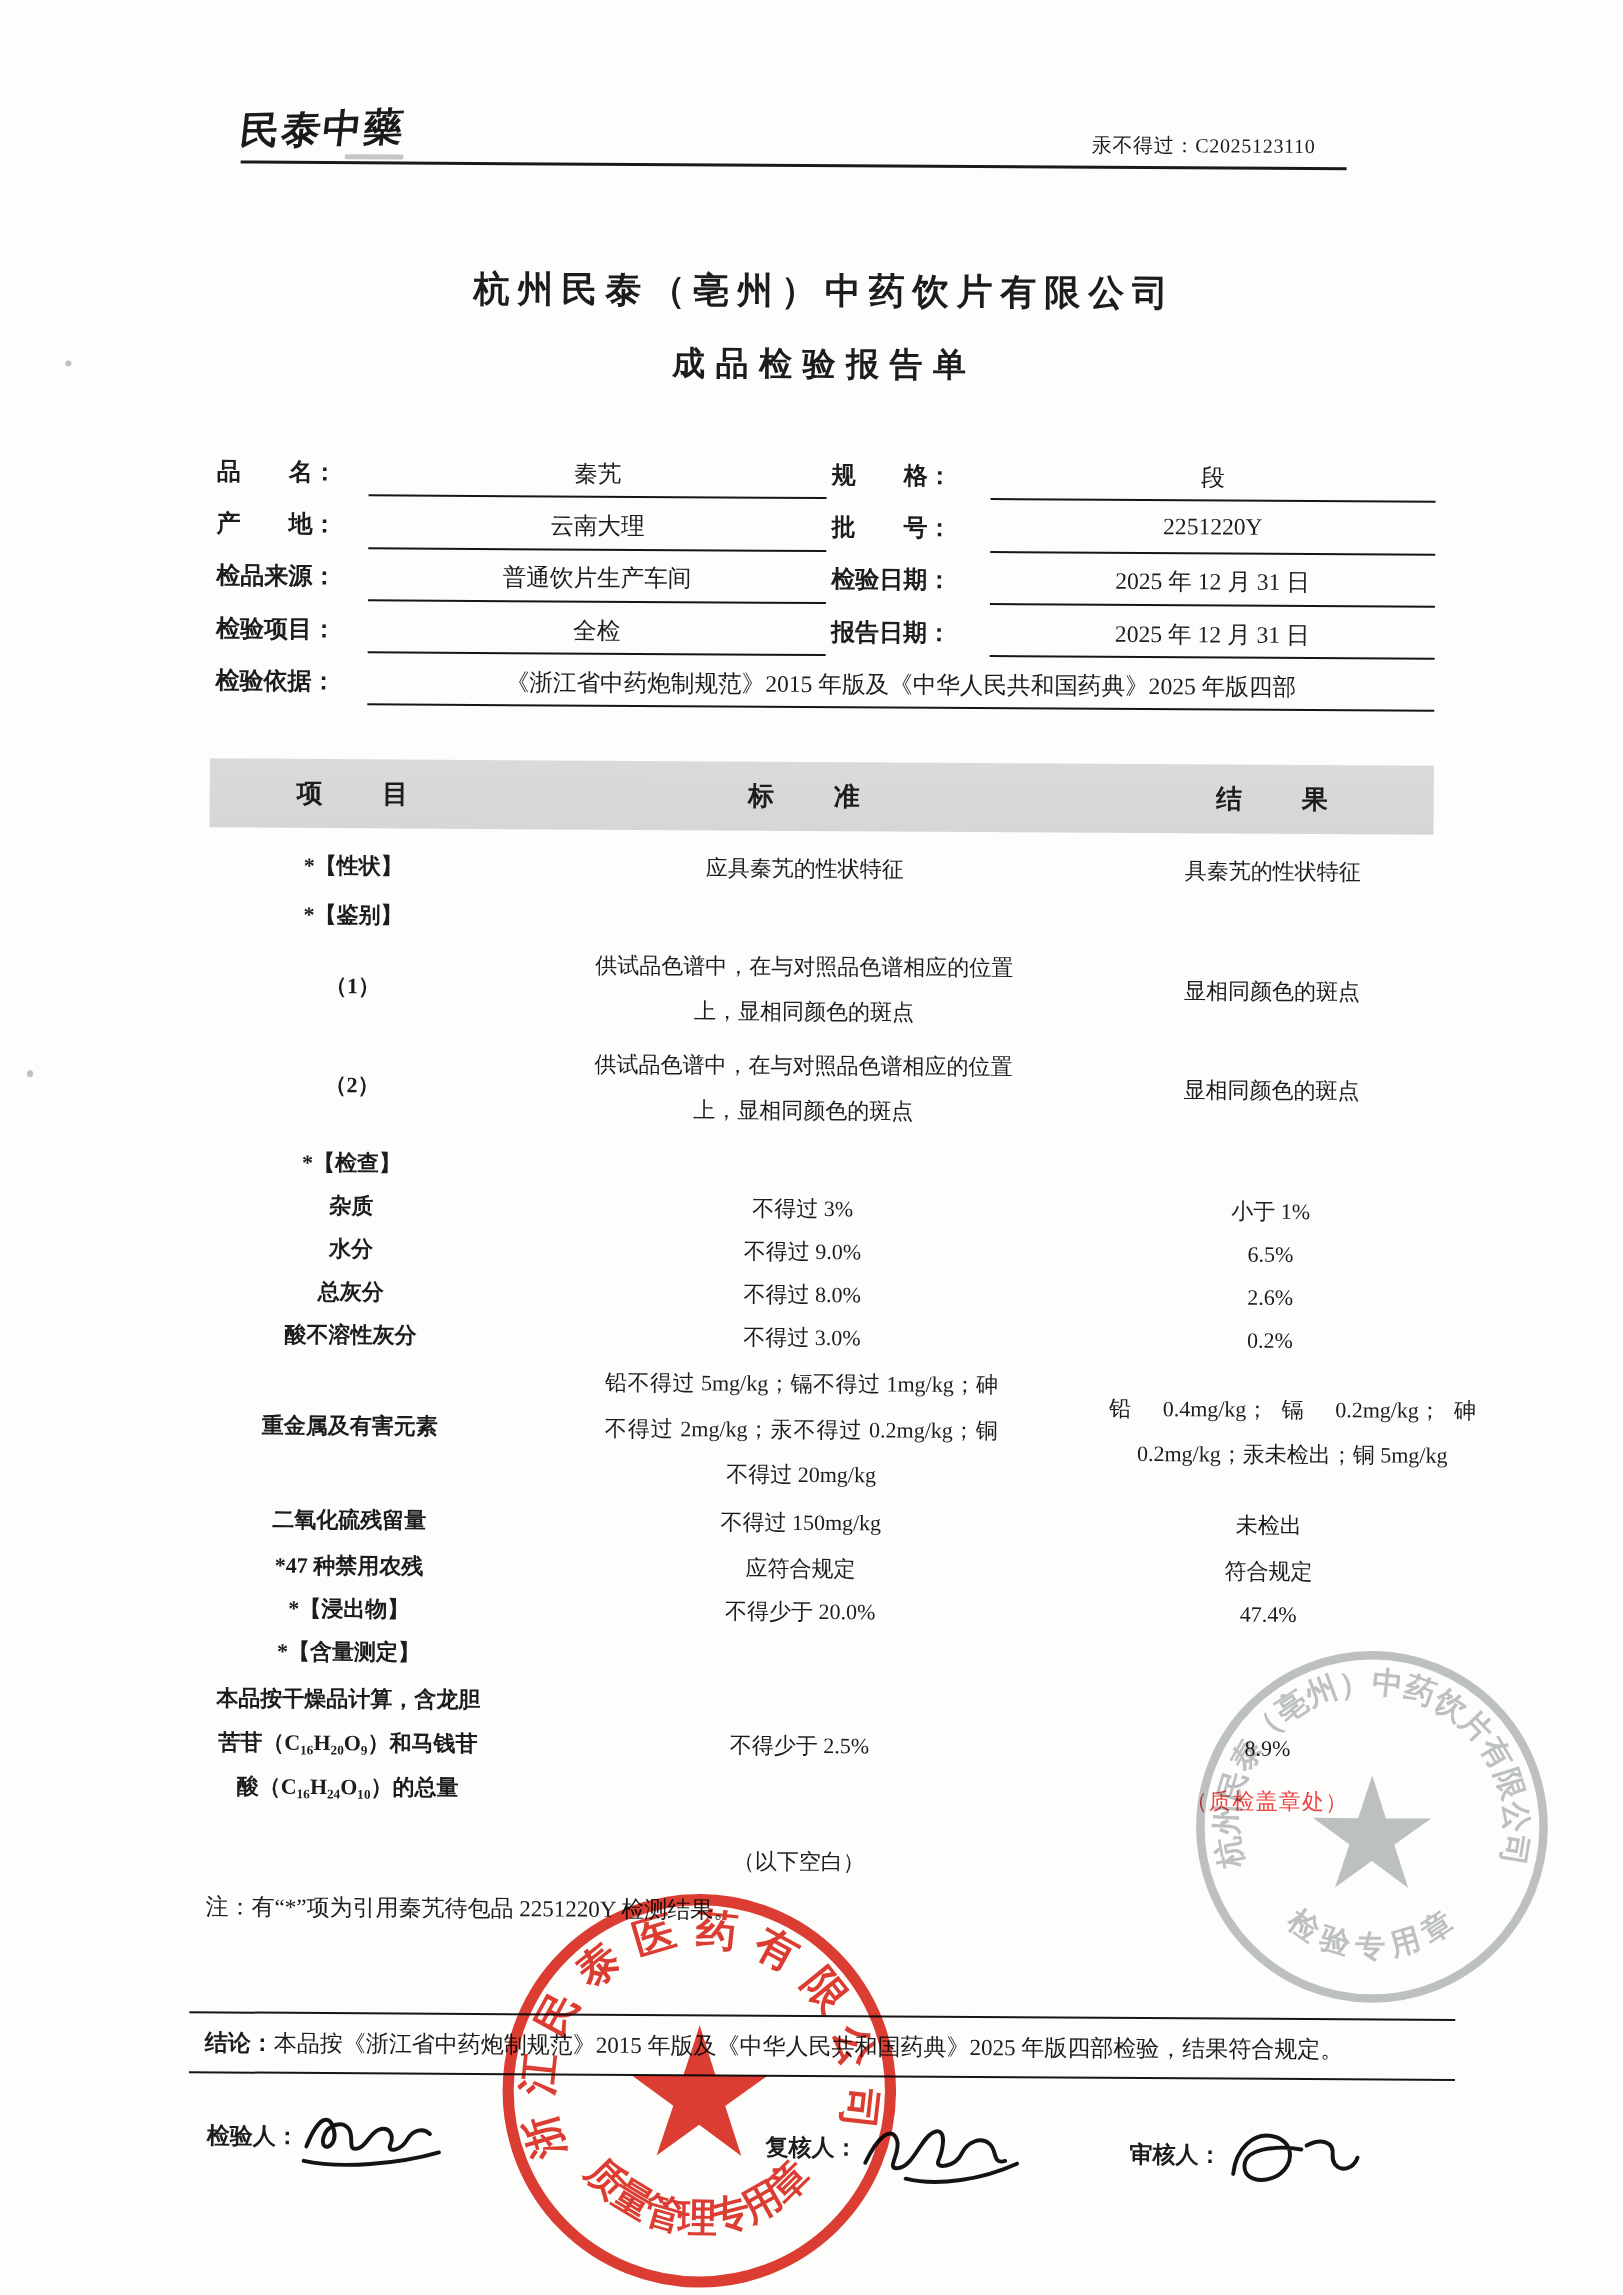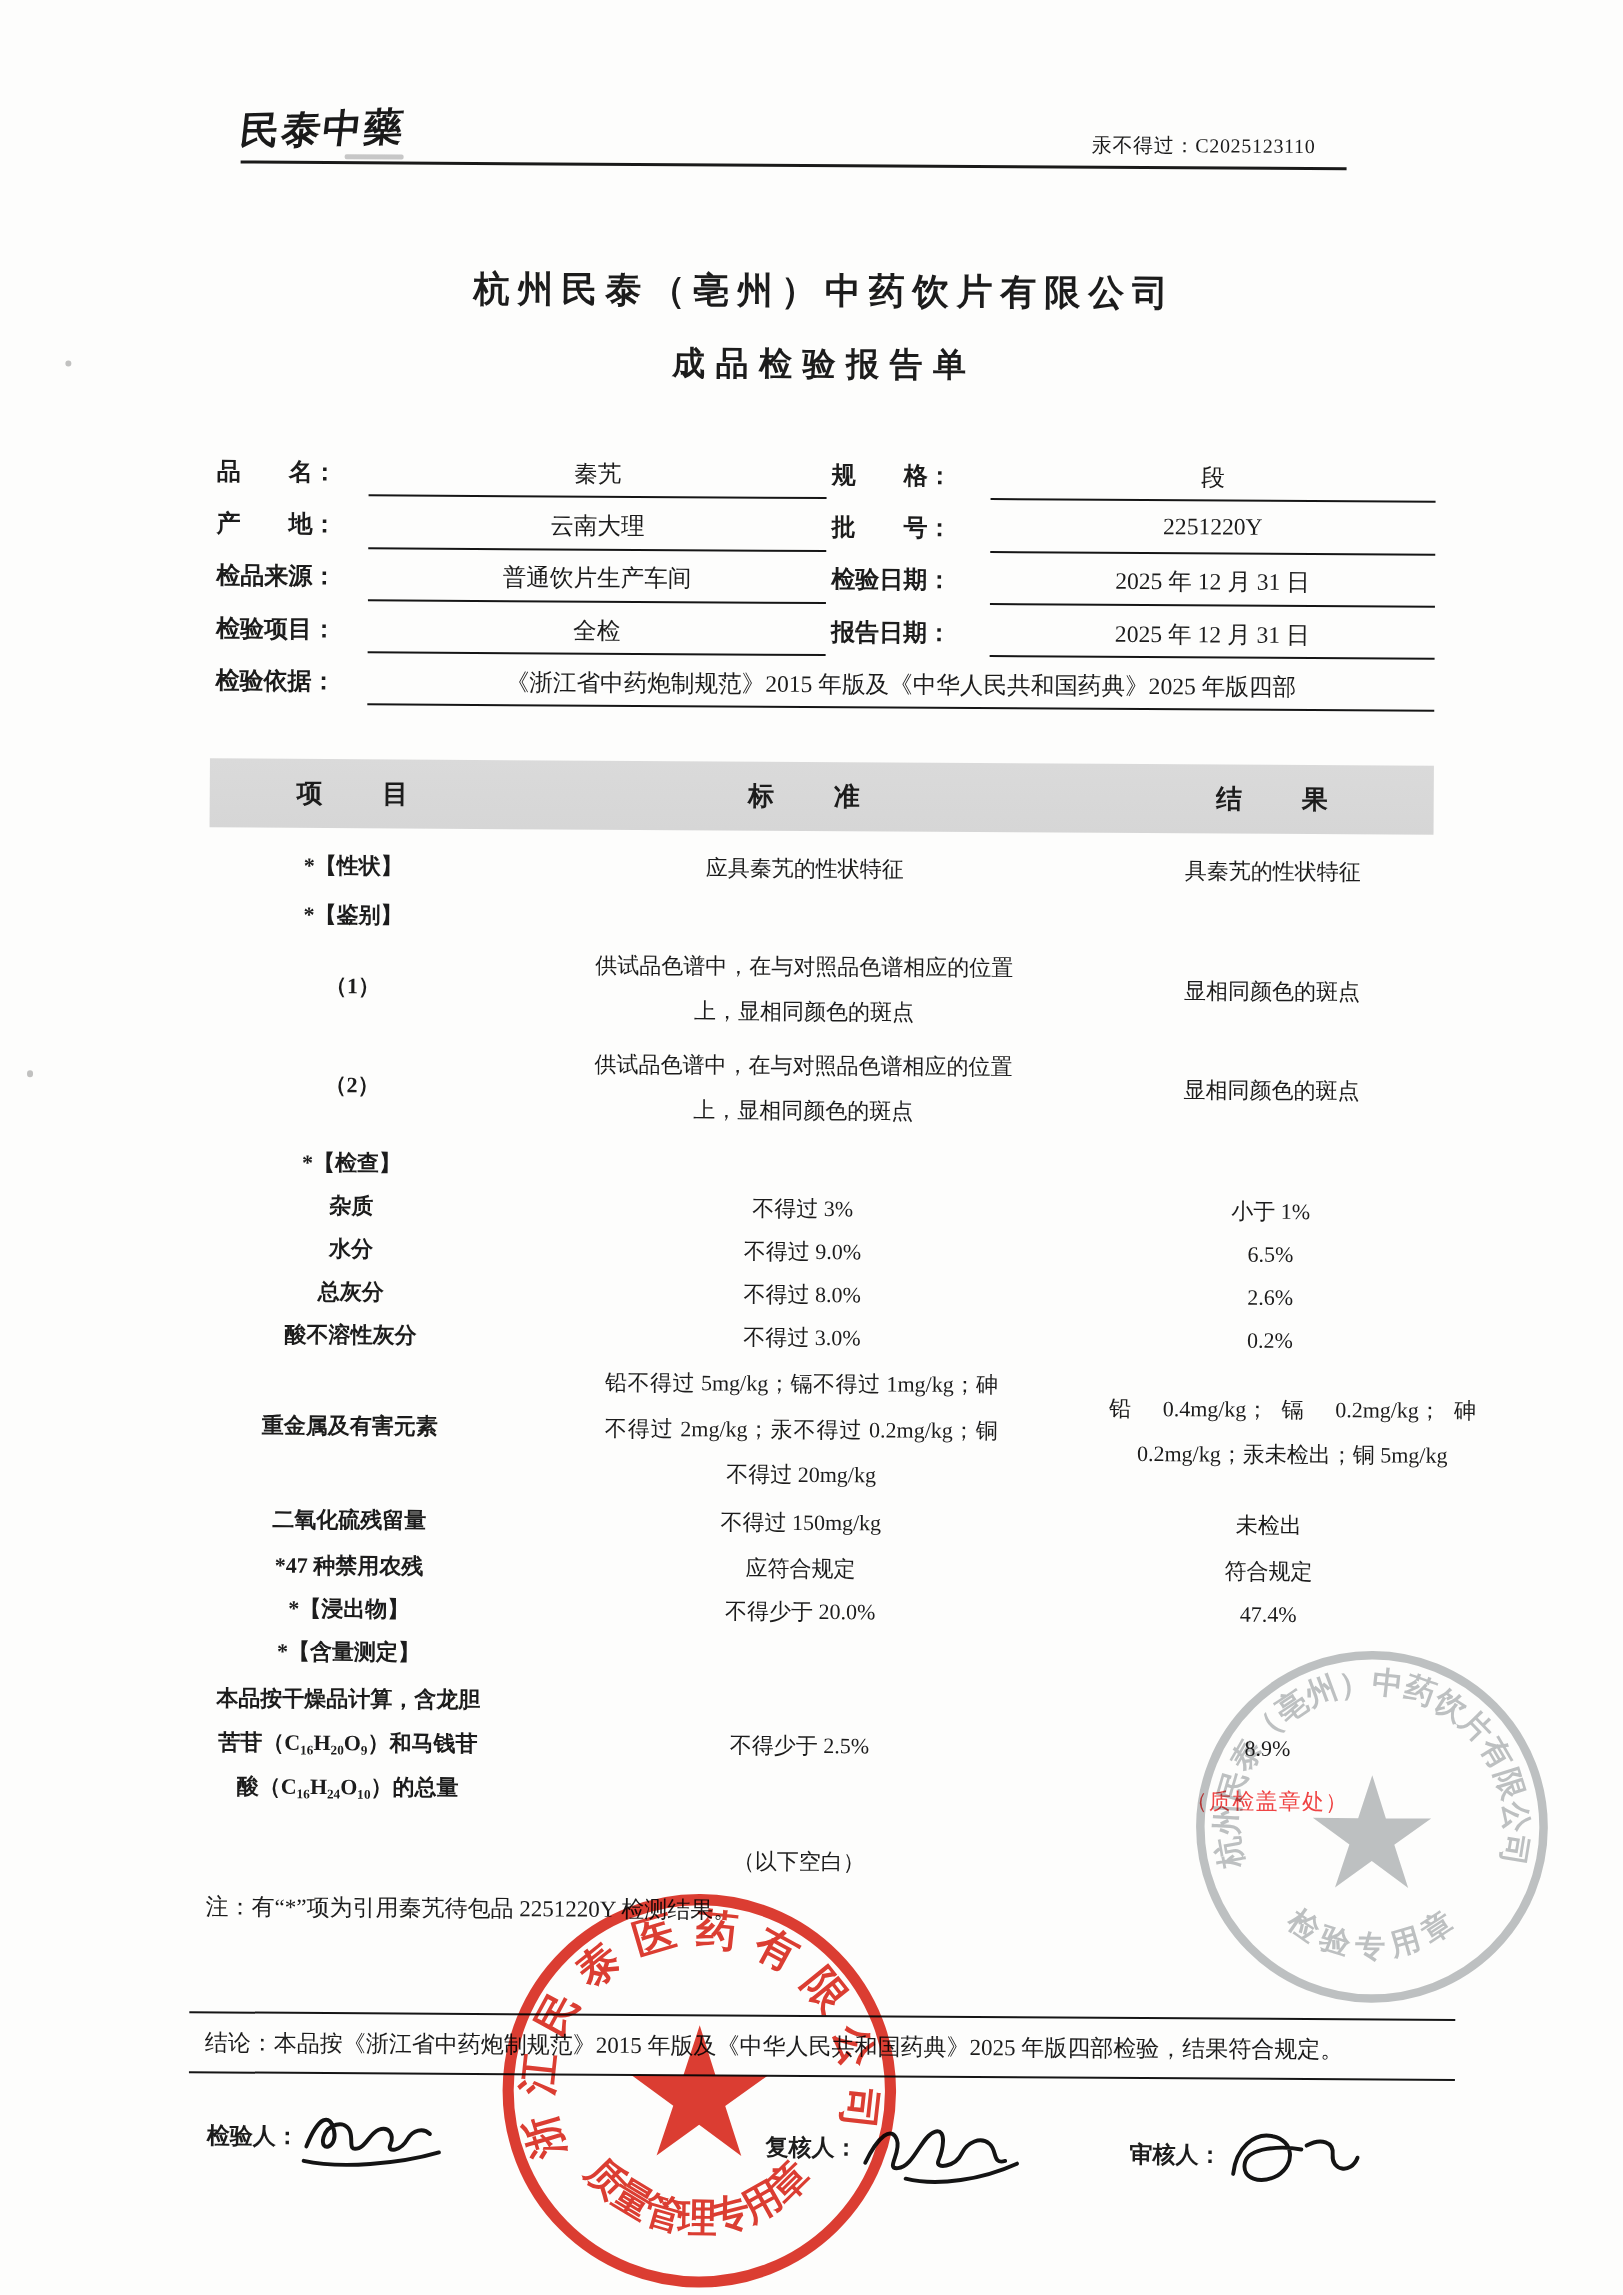--- a/index.html
+++ b/index.html
@@ -55,21 +55,21 @@
   
   .qc-hint{position:absolute;left:1191px;top:1784px;font-size:22px;letter-spacing:1.3px;color:#ef4444;}
   .stamp{position:absolute;mix-blend-mode:multiply;}
   .stamp-gray{left:1181px;top:1627px;opacity:.58;}
   .stamp-red{left:497px;top:1882px;opacity:.9;}
 
   
   .conclusion{position:absolute;left:-13px;top:2015px;width:1250px;
       border-top:2.6px solid #161616;border-bottom:2.6px solid #161616;
       padding:14.4px 0 13px 15.7px;font-size:23px;}
-  .conclusion b{font-weight:400;text-align:center;}
+  .conclusion b{font-weight:700;text-align:center;}
   .signs{position:absolute;left:0;top:2106px;width:1250px;height:131px;}
   .sig-group{position:absolute;display:flex;align-items:flex-start;}
   .sig-label{font-size:23px;font-weight:600;white-space:nowrap;padding-top:18.3px;}
   .sig-g1{left:5.2px;top:0;}
   .sig-g2{left:564px;top:7.9px;}
   .sig-g3{left:928px;top:13px;}
 
   .speck{position:absolute;background:#777;opacity:.45;border-radius:50%;}
 </style>
 </head>

